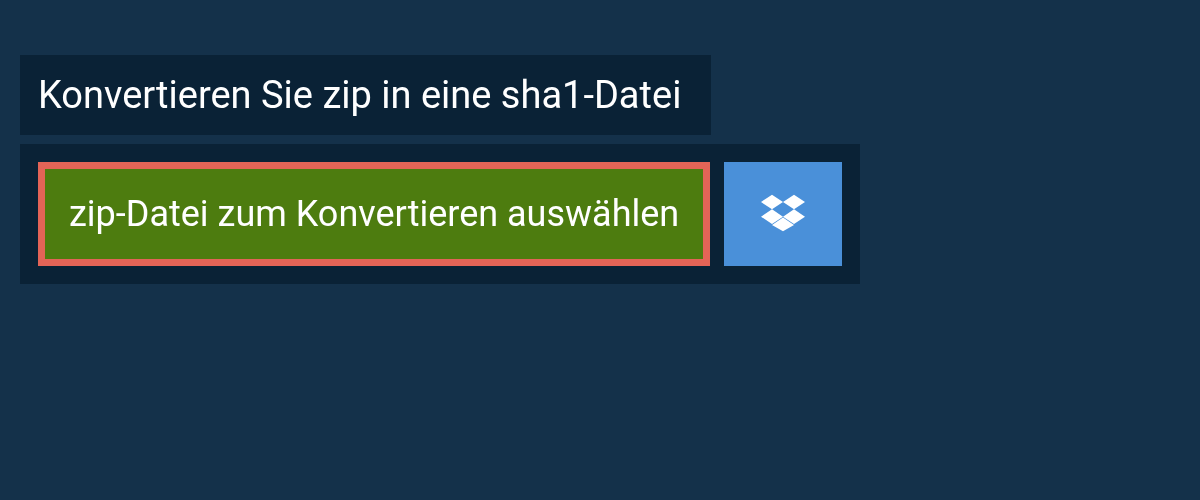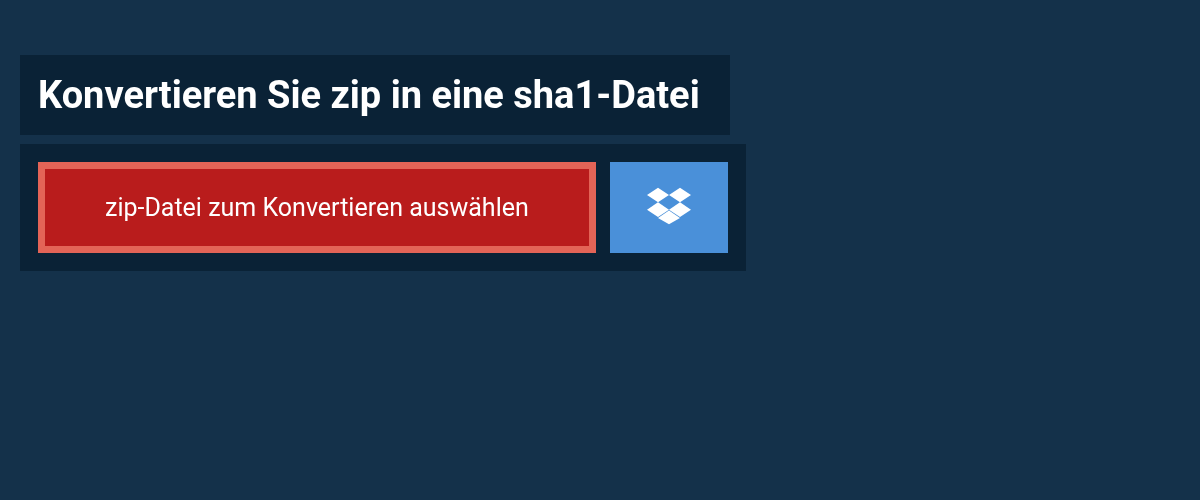--- a/index.html
+++ b/index.html
@@ -19,39 +19,39 @@
       position: absolute;
       top: 55px;
       left: 20px;
       background-color: #0a2236;
       padding: 18px 30px 18px 18px;
       display: inline-block;
     }
     .header-title {
       color: #ffffff;
       font-size: 38px;
-      font-weight: 700;
+      font-weight: 400;
       white-space: nowrap;
     }
     .button-container {
       position: absolute;
       top: 144px;
       left: 20px;
       background-color: #0a2236;
       padding: 18px;
       display: flex;
       gap: 14px;
     }
     .select-file-button {
-      background-color: #b91c1c;
+      background-color: #4d7c0f;
       border: 7px solid #e36457;
       color: #ffffff;
-      font-size: 25px;
+      font-size: 36px;
       font-weight: 400;
-      padding: 24px 60px;
+      padding: 24px 24px;
       cursor: pointer;
       white-space: nowrap;
       font-family: inherit;
     }
     .dropbox-button {
       background-color: #4a90d9;
       border: none;
       width: 118px;
       display: flex;
       align-items: center;

